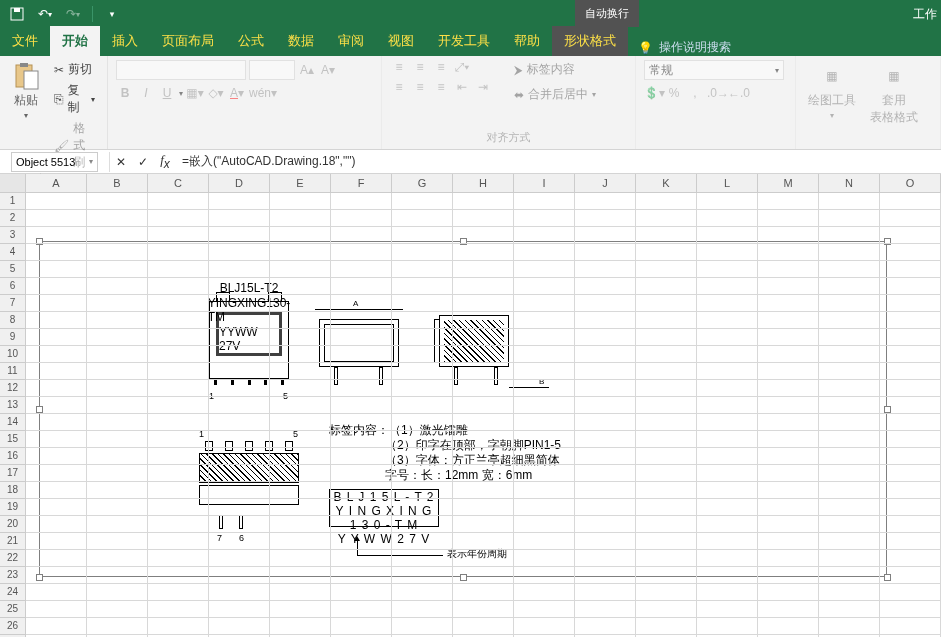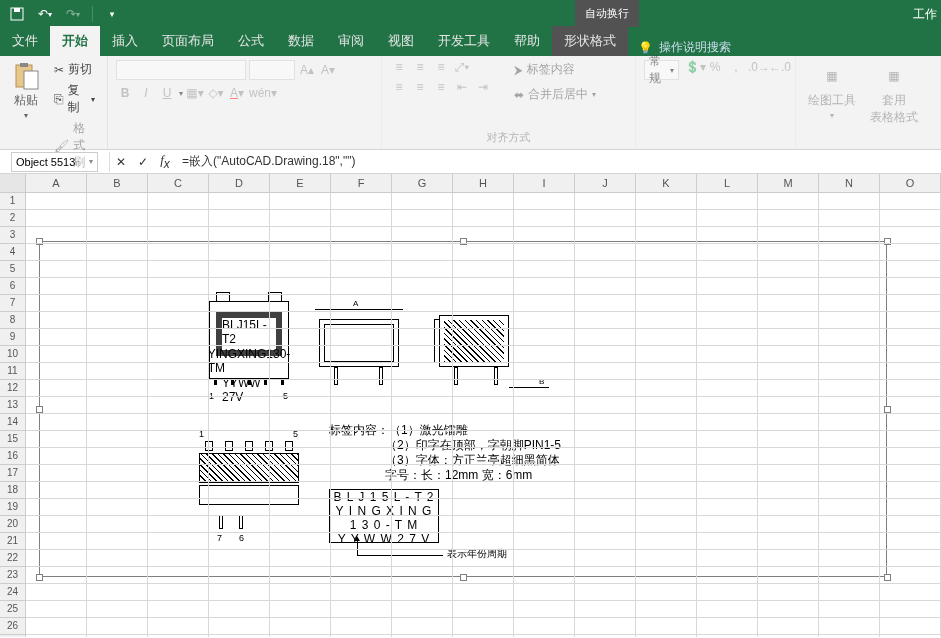--- a/index.html
+++ b/index.html
@@ -4,21 +4,21 @@
 <style>
 *{box-sizing:border-box;margin:0;padding:0;font-family:"Microsoft YaHei",Arial,sans-serif;font-size:12px}
 body{background:#fff;width:941px;height:638px;overflow:hidden;user-select:none}
 .titlebar{height:28px;background:#217346;display:flex;align-items:center;color:#fff}
 .qat{display:flex;align-items:center;padding-left:6px;gap:6px}
 .qat-btn{width:22px;height:22px;display:flex;align-items:center;justify-content:center;cursor:pointer}
 .qat-sep{width:1px;height:16px;background:#3a9468;margin:0 2px}
 .tool-tab{position:absolute;left:575px;top:0;width:64px;height:27px;background:#525252;display:flex;align-items:center;justify-content:center;color:#fff;font-size:11px}
 .right-title{position:absolute;right:4px;top:6px;color:#fff;font-size:12px}
 .tabbar{height:28px;background:#217346;display:flex;align-items:flex-end;position:relative}
-.tab{padding:6px 12px;color:#e5e5e5;cursor:pointer;font-size:13px}
+.tab{padding:6px 12px;color:#fde047;cursor:pointer;font-size:13px}
 .tab.active{background:#f3f3f3;color:#217346;font-weight:600}
 .tab.context{background:#525252}
 .tell-me{display:flex;align-items:center;color:#cde;margin-left:10px;gap:6px;font-size:12px}
 .ribbon{height:94px;background:#f3f3f3;border-bottom:1px solid #d4d4d4;display:flex}
 .group{border-right:1px solid #e3e3e3;padding:4px 8px 2px;display:flex;flex-direction:column;justify-content:space-between}
 .group-title{text-align:center;color:#666;font-size:11px;padding-bottom:2px}
 .group-body{display:flex;gap:6px;align-items:flex-start}
 .big-btn{display:flex;flex-direction:column;align-items:center;gap:2px;padding:2px 4px;cursor:pointer;color:#666}
 .big-ico{width:28px;height:28px;display:flex;align-items:center;justify-content:center}
 .stack{display:flex;flex-direction:column;gap:2px}
@@ -172,21 +172,21 @@
             <span>⬌</span>
             <span>合并后居中</span>
             <span style="font-size:8px">▾</span>
           </div>
       </div>
     </div>
     <div class="group-title">对齐方式</div>
   </div>
 
   <div class="group disabled" style="width:160px">
-    <div class="group-body" style="flex-direction:row;gap:6px">
+    <div class="group-body" style="flex-direction:column;gap:6px">
       <div style="width:140px;height:20px;border:1px solid #ccc;background:#fff;display:flex;align-items:center;padding:0 4px;justify-content:space-between">
           <span>常规</span>
           <span style="font-size:8px">▾</span>
         </div>
       <div class="row">
         <span class="fa">💲▾</span>
         <span class="fa">%</span>
         <span class="fa">,</span>
         <span class="fa">.0→</span>
         <span class="fa">←.0</span>
@@ -283,21 +283,21 @@
       <div class="handle" style="left:858px;top:213px"></div>
       <div class="handle" style="left:10px;top:381px"></div>
       <div class="handle" style="left:434px;top:381px"></div>
       <div class="handle" style="left:858px;top:381px"></div>
 
       <div class="drawing" style="left:13px;top:48px;width:848px;height:336px">
 
         <div style="position:absolute;left:170px;top:60px;width:80px;height:78px;border:1px solid #000">
           <div style="position:absolute;top:-10px;left:6px;width:14px;height:10px;border:1px solid #000;border-bottom:none"></div>
           <div style="position:absolute;top:-10px;right:6px;width:14px;height:10px;border:1px solid #000;border-bottom:none"></div>
-          <div style="position:absolute;left:6px;top:10px;right:6px;bottom:22px;border:6px solid #404040;display:flex;flex-direction:column;align-items:center;justify-content:space-between;gap:1px;font-size:5px">
+          <div style="position:absolute;left:6px;top:10px;right:6px;bottom:22px;border:3px solid #404040;display:flex;flex-direction:column;align-items:center;justify-content:flex-end;gap:1px;font-size:5px">
             <span>BLJ15L-T2</span>
             <span>YINGXING130-TM</span>
             <span>YYWW  27V</span>
           </div>
 
           <div style="position:absolute;bottom:-7px;left:4px;right:4px;height:7px;display:flex;justify-content:space-between">
             <div style="width:3px;height:7px;background:#000"></div>
               <div style="width:3px;height:7px;background:#000"></div>
               <div style="width:3px;height:7px;background:#000"></div>
               <div style="width:3px;height:7px;background:#000"></div>
@@ -342,21 +342,21 @@
         <div style="position:absolute;left:178px;top:292px;font-size:9px">7</div>
         <div style="position:absolute;left:200px;top:292px;font-size:9px">6</div>
 
         <div style="position:absolute;left:290px;top:182px;font-size:10px;line-height:15px">
           <div><span>标签内容：</span><span>（1）激光镭雕</span></div>
           <div style="padding-left:56px">（2）印字在顶部，字朝脚PIN1-5</div>
           <div style="padding-left:56px">（3）字体：方正兰亭超细黑简体</div>
           <div style="padding-left:56px">        字号：长：12mm 宽：6mm</div>
         </div>
 
-        <div style="position:absolute;left:290px;top:248px;width:110px;height:54px;border:1px solid #000;font-size:8px;text-align:center;display:flex;flex-direction:column;justify-content:space-around;letter-spacing:1px">
+        <div style="position:absolute;left:290px;top:248px;width:110px;height:38px;border:1px solid #000;font-size:8px;text-align:center;display:flex;flex-direction:column;justify-content:space-around;letter-spacing:1px">
           <div>B L J 1 5 L - T 2</div>
           <div>Y I N G X I N G 1 3 0 - T M</div>
           <div>Y Y W W    2 7 V</div>
         </div>
 
         <div class="vline" style="left:318px;top:298px;height:16px"></div>
         <div class="dline" style="left:318px;top:314px;width:86px"></div>
         <div class="arrow-dn" style="left:315px;top:295px;transform:rotate(180deg)"></div>
         <div style="position:absolute;left:408px;top:306px;font-size:10px">表示年份周期</div>
       </div>

